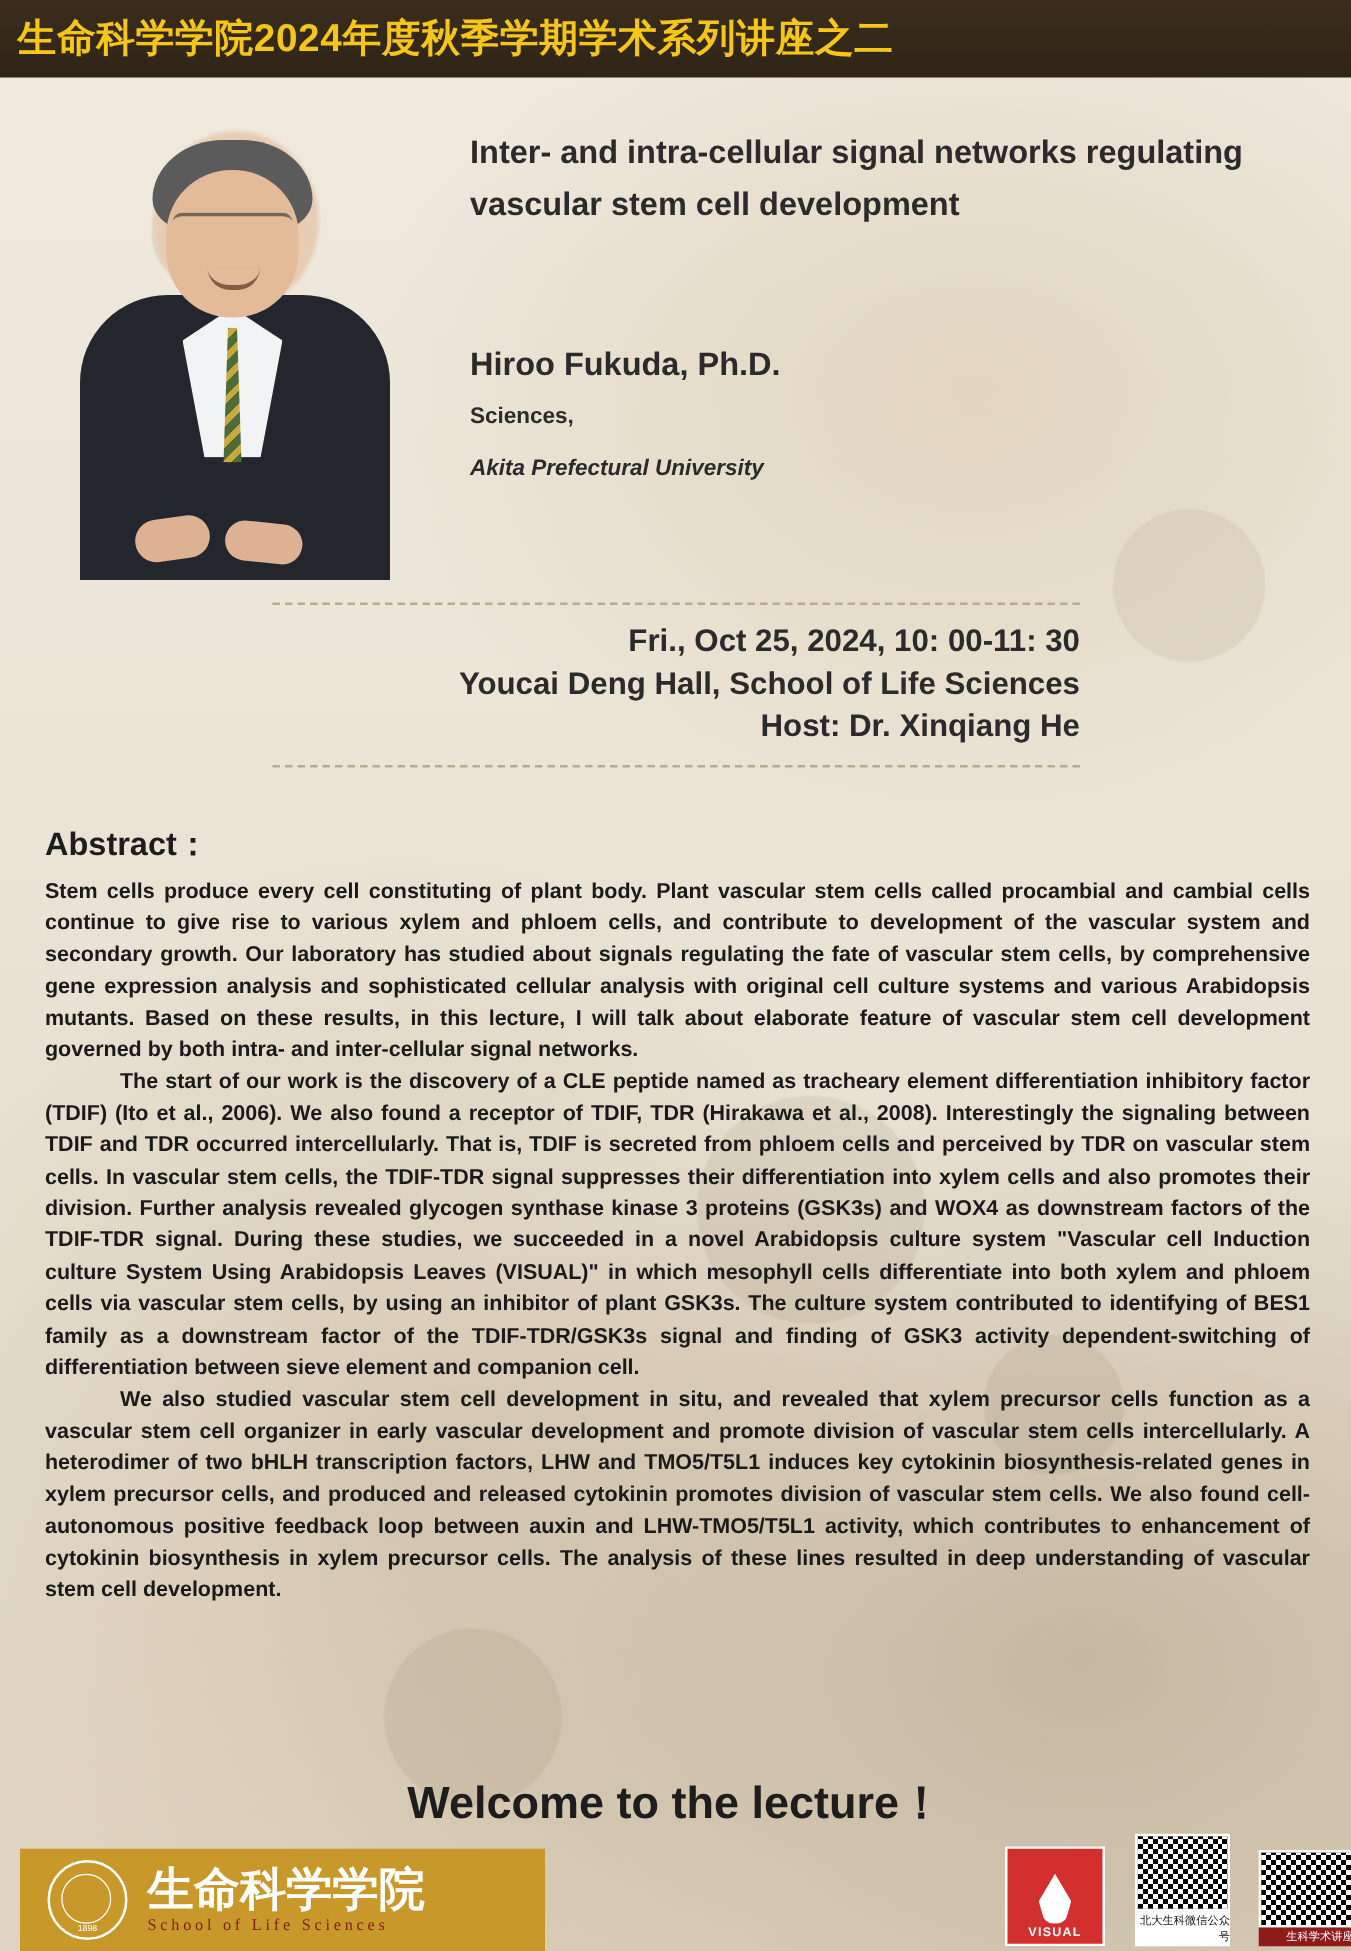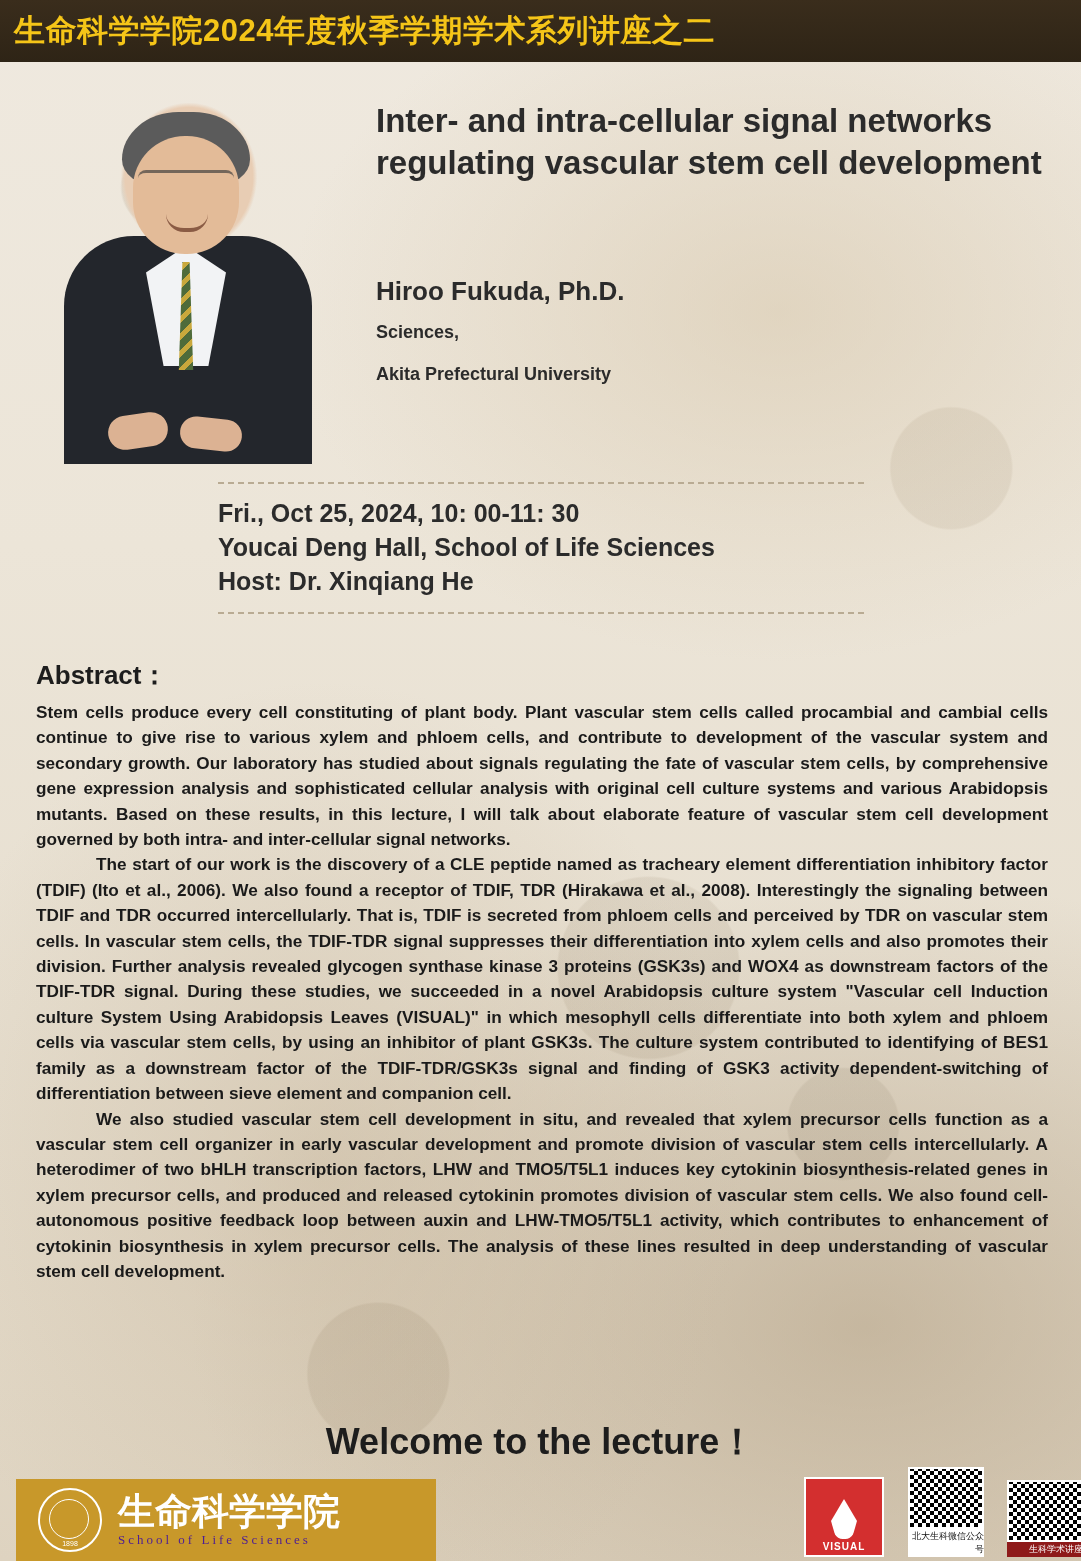--- a/index.html
+++ b/index.html
@@ -136,21 +136,21 @@
     border-radius: 26px;
     transform: rotate(6deg);
   }
 
   .talk-title {
     position: absolute;
     left: 376px;
     top: 100px;
     width: 680px;
     color: #2b2b2b;
-    font-size: 33px;
+    font-size: 26px;
     line-height: 42px;
     font-weight: bold;
   }
   .speaker-name {
     position: absolute;
     left: 376px;
     top: 276px;
     color: #2b2b2b;
     font-size: 26px;
     font-weight: bold;
@@ -163,31 +163,32 @@
     font-size: 18px;
     font-weight: bold;
   }
   .speaker-affil {
     position: absolute;
     left: 376px;
     top: 364px;
     color: #2b2b2b;
     font-size: 18px;
     font-weight: bold;
+    font-style: italic;
   }
 
   .details {
     position: absolute;
     left: 218px;
     top: 482px;
     width: 646px;
     border-top: 2px dashed #b9ab93;
     border-bottom: 2px dashed #b9ab93;
     padding: 12px 0 14px 0;
-    text-align: left;
+    text-align: right;
   }
   .details div {
     color: #2b2b2b;
     font-size: 25px;
     font-weight: bold;
     line-height: 34px;
   }
 
   .abstract-head {
     position: absolute;
@@ -267,21 +268,21 @@
     color: #fff;
   }
   .footer-cn {
     color: #ffffff;
     font-size: 37px;
     font-weight: bold;
     margin-left: 16px;
     line-height: 40px;
   }
   .footer-en {
-    color: #4c1d95;
+    color: #7f1d1d;
     font-size: 13px;
     letter-spacing: 3px;
     margin-left: 16px;
     font-family: "Liberation Serif", serif;
   }
   .footer-textwrap { display: flex; flex-direction: column; justify-content: center; }
 
   .phoenix {
     position: absolute;
     right: 213px; bottom: 4px;

